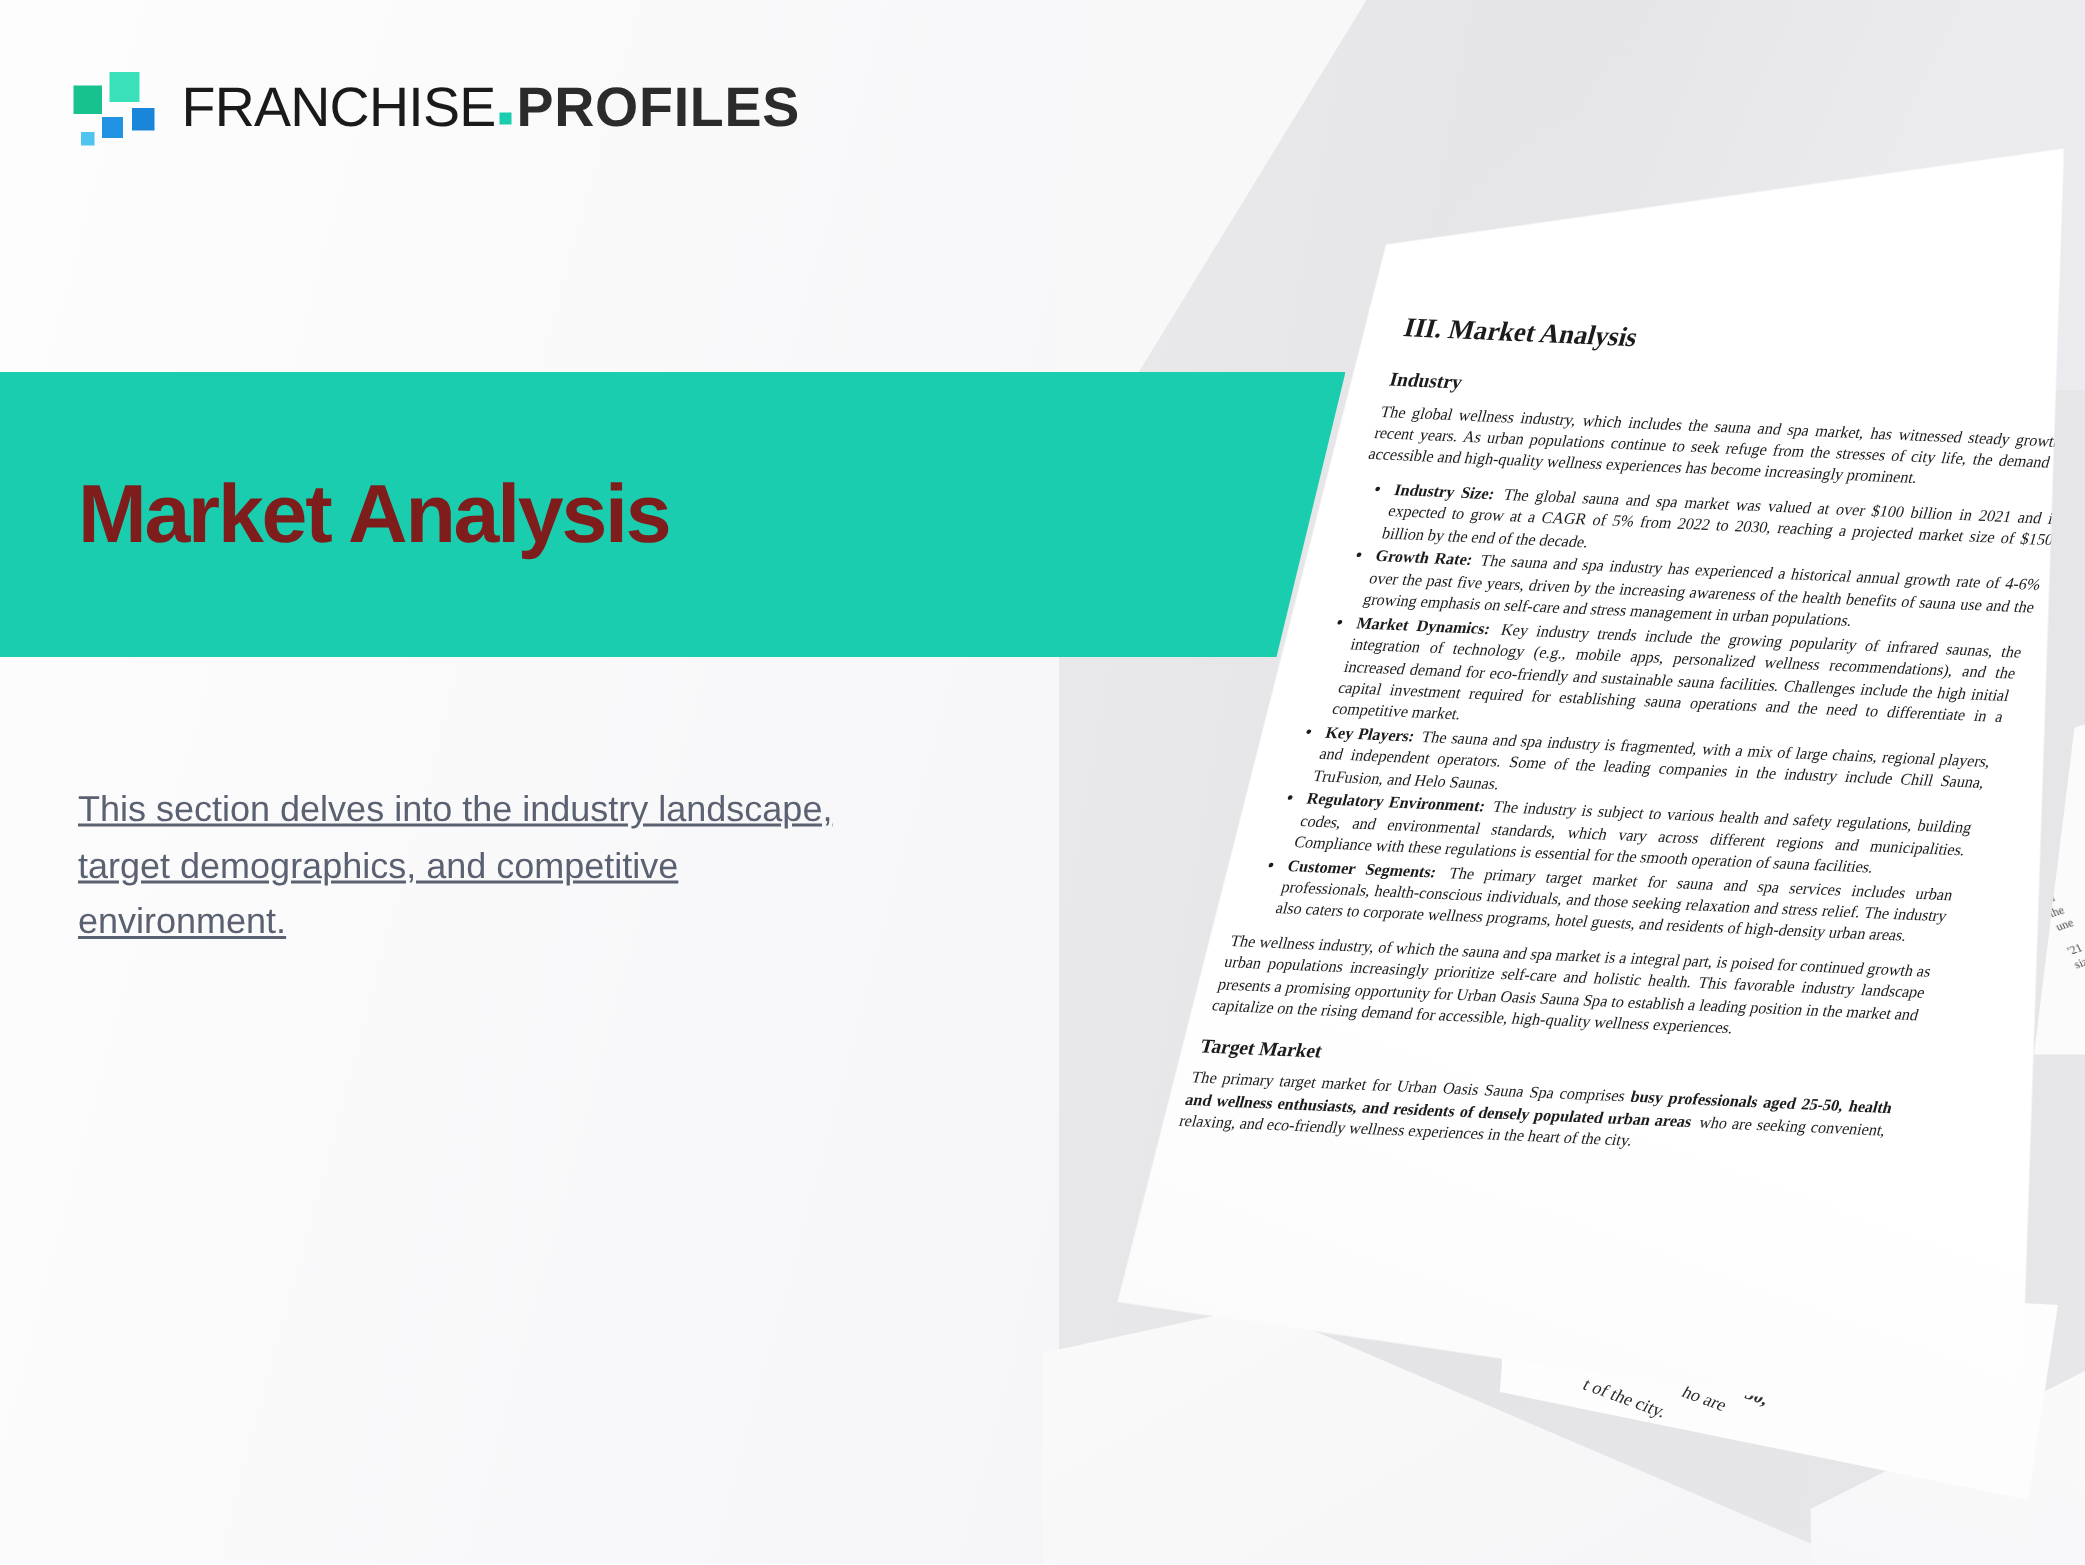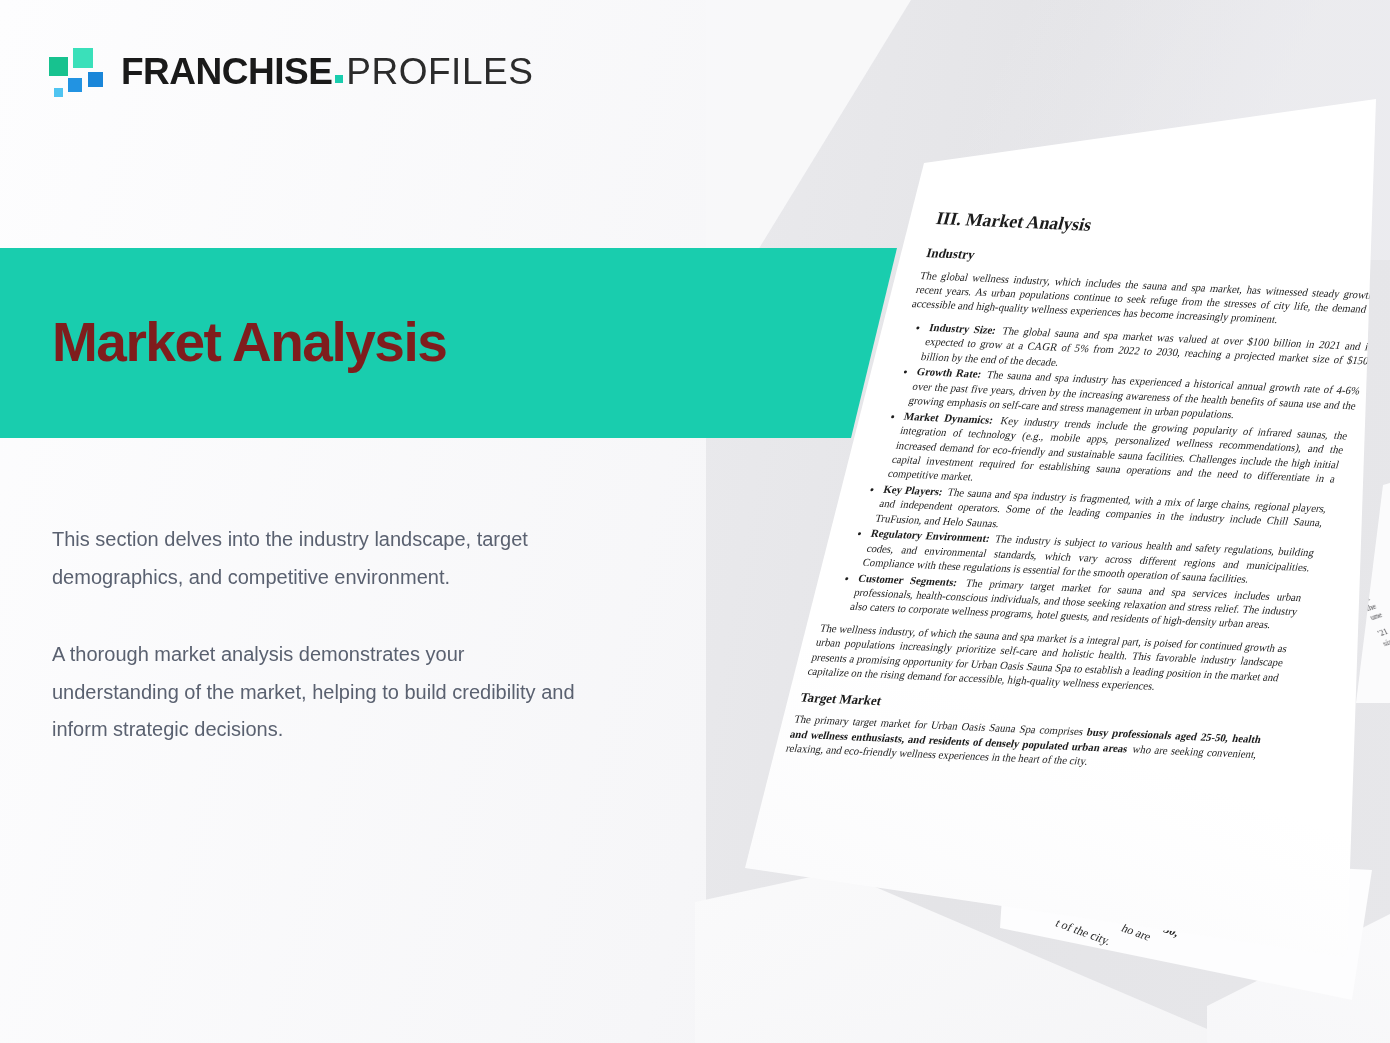--- a/index.html
+++ b/index.html
@@ -30,35 +30,35 @@
     clip-path:polygon(0 0,100% 0,calc(100% - 46px) 100%,0 100%);
     filter:drop-shadow(0 10px 14px rgba(125,130,145,0.38));
   }
   .slide-title{
     position:absolute;left:52px;top:62px;margin:0;
     font-size:55px;font-weight:700;letter-spacing:-1.5px;color:#7f1d1d;
   }
   
   .copy{
     position:absolute;left:52px;top:521px;width:556px;
-    font-size:20px;line-height:37.5px;color:#5A6170;
+    font-size:24px;line-height:37.5px;color:#5A6170;text-decoration:underline;
   }
   .copy p{margin:0 0 40px 0;width:526px;}
   
   .logo{position:absolute;left:0;top:0;width:560px;height:110px;}
   .sq{position:absolute;display:block;}
   .sq1{left:49px;top:57px;width:19px;height:19px;background:#17C28F;}
   .sq2{left:73px;top:48px;width:20px;height:20px;background:#3AE0BA;}
   .sq3{left:68px;top:78px;width:14px;height:14px;background:#2293E2;}
   .sq4{left:88px;top:72px;width:15px;height:15px;background:#1A86D9;}
   .sq5{left:54px;top:88px;width:9px;height:9px;background:#4FC4F1;}
   .wordmark{position:absolute;left:121px;top:52px;font-size:37px;line-height:40px;white-space:nowrap;color:#1A1A1A;}
-  .wm-bold{font-weight:700;letter-spacing:-0.5px;margin-top:48px;}
+  .wm-bold{font-weight:400;letter-spacing:-0.5px;margin-top:48px;}
   .wm-dot{display:inline-block;width:8px;height:8px;background:#19CDAE;margin:0 3px 1px 3px;}
-  .wm-light{font-weight:400;letter-spacing:0.5px;color:#2B2B2B;text-align:center;}
+  .wm-light{font-weight:700;letter-spacing:0.5px;color:#2B2B2B;text-align:center;}
   
   .sheet{position:absolute;inset:0;background:#ffffff;}
   .sheet-b{
     clip-path:polygon(1383px 485px,1390px 483px,1390px 703px,1356px 703px);
     filter:drop-shadow(-4px 2px 6px rgba(110,110,125,0.3));
     background:#fbfbfc;
   }
   .edge-frags{
     position:absolute;left:1360px;top:596px;width:40px;
     font-family:"Liberation Serif","DejaVu Serif",serif;font-size:8px;line-height:10px;color:#46464a;
@@ -117,21 +117,20 @@
   <div class="panel"></div>
   <div class="panel-streak"></div>
   <div class="panel-streak2"></div>
 
   <div class="banner">
     <h1 class="slide-title">Market Analysis</h1>
   </div>
 
   <div class="copy">
     <p>This section delves into the industry landscape, target demographics, and competitive environment.</p>
-    <p>A thorough market analysis demonstrates your understanding of the market, helping to build credibility and inform strategic decisions.</p>
   </div>
 
   <div class="logo">
     <span class="sq sq1"></span>
     <span class="sq sq2"></span>
     <span class="sq sq3"></span>
     <span class="sq sq4"></span>
     <span class="sq sq5"></span>
     <div class="wordmark">
       <span class="wm-bold">FRANCHISE</span><span class="wm-dot"></span><span class="wm-light">PROFILES</span>

